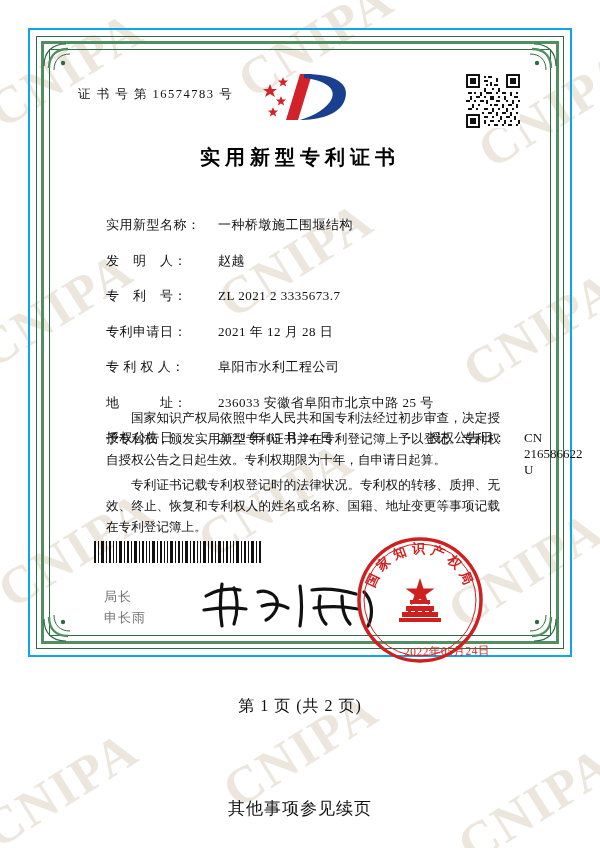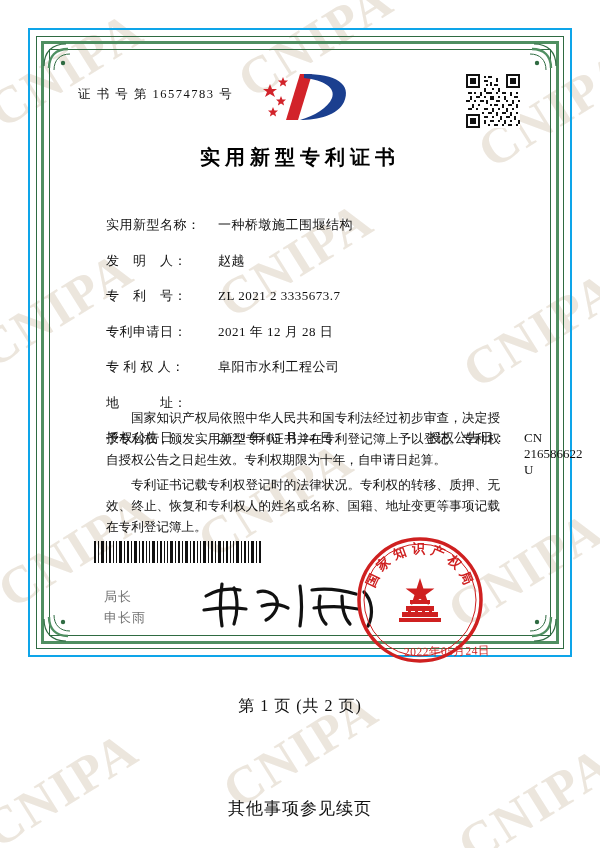--- a/index.html
+++ b/index.html
@@ -427,20 +427,21 @@
       <div class="row">
         <span class="lbl">专利申请日：</span>
         <span class="val">2021 年 12 月 28 日</span>
       </div>
       <div class="row">
         <span class="lbl">专 利 权 人：</span>
         <span class="val">阜阳市水利工程公司</span>
       </div>
       <div class="row">
         <span class="lbl">地　　　址：</span>
+        <span class="val">236033 安徽省阜阳市北京中路 25 号</span>
       </div>
       <div class="row two">
         <span class="lbl">授权公告日：</span>
         <span class="val">2022 年 05 月 24 日</span>
         <span class="lbl2">授权公告日：</span>
         <span class="val2">CN 216586622 U</span>
       </div>
     </div>
 
     <div class="paras">

